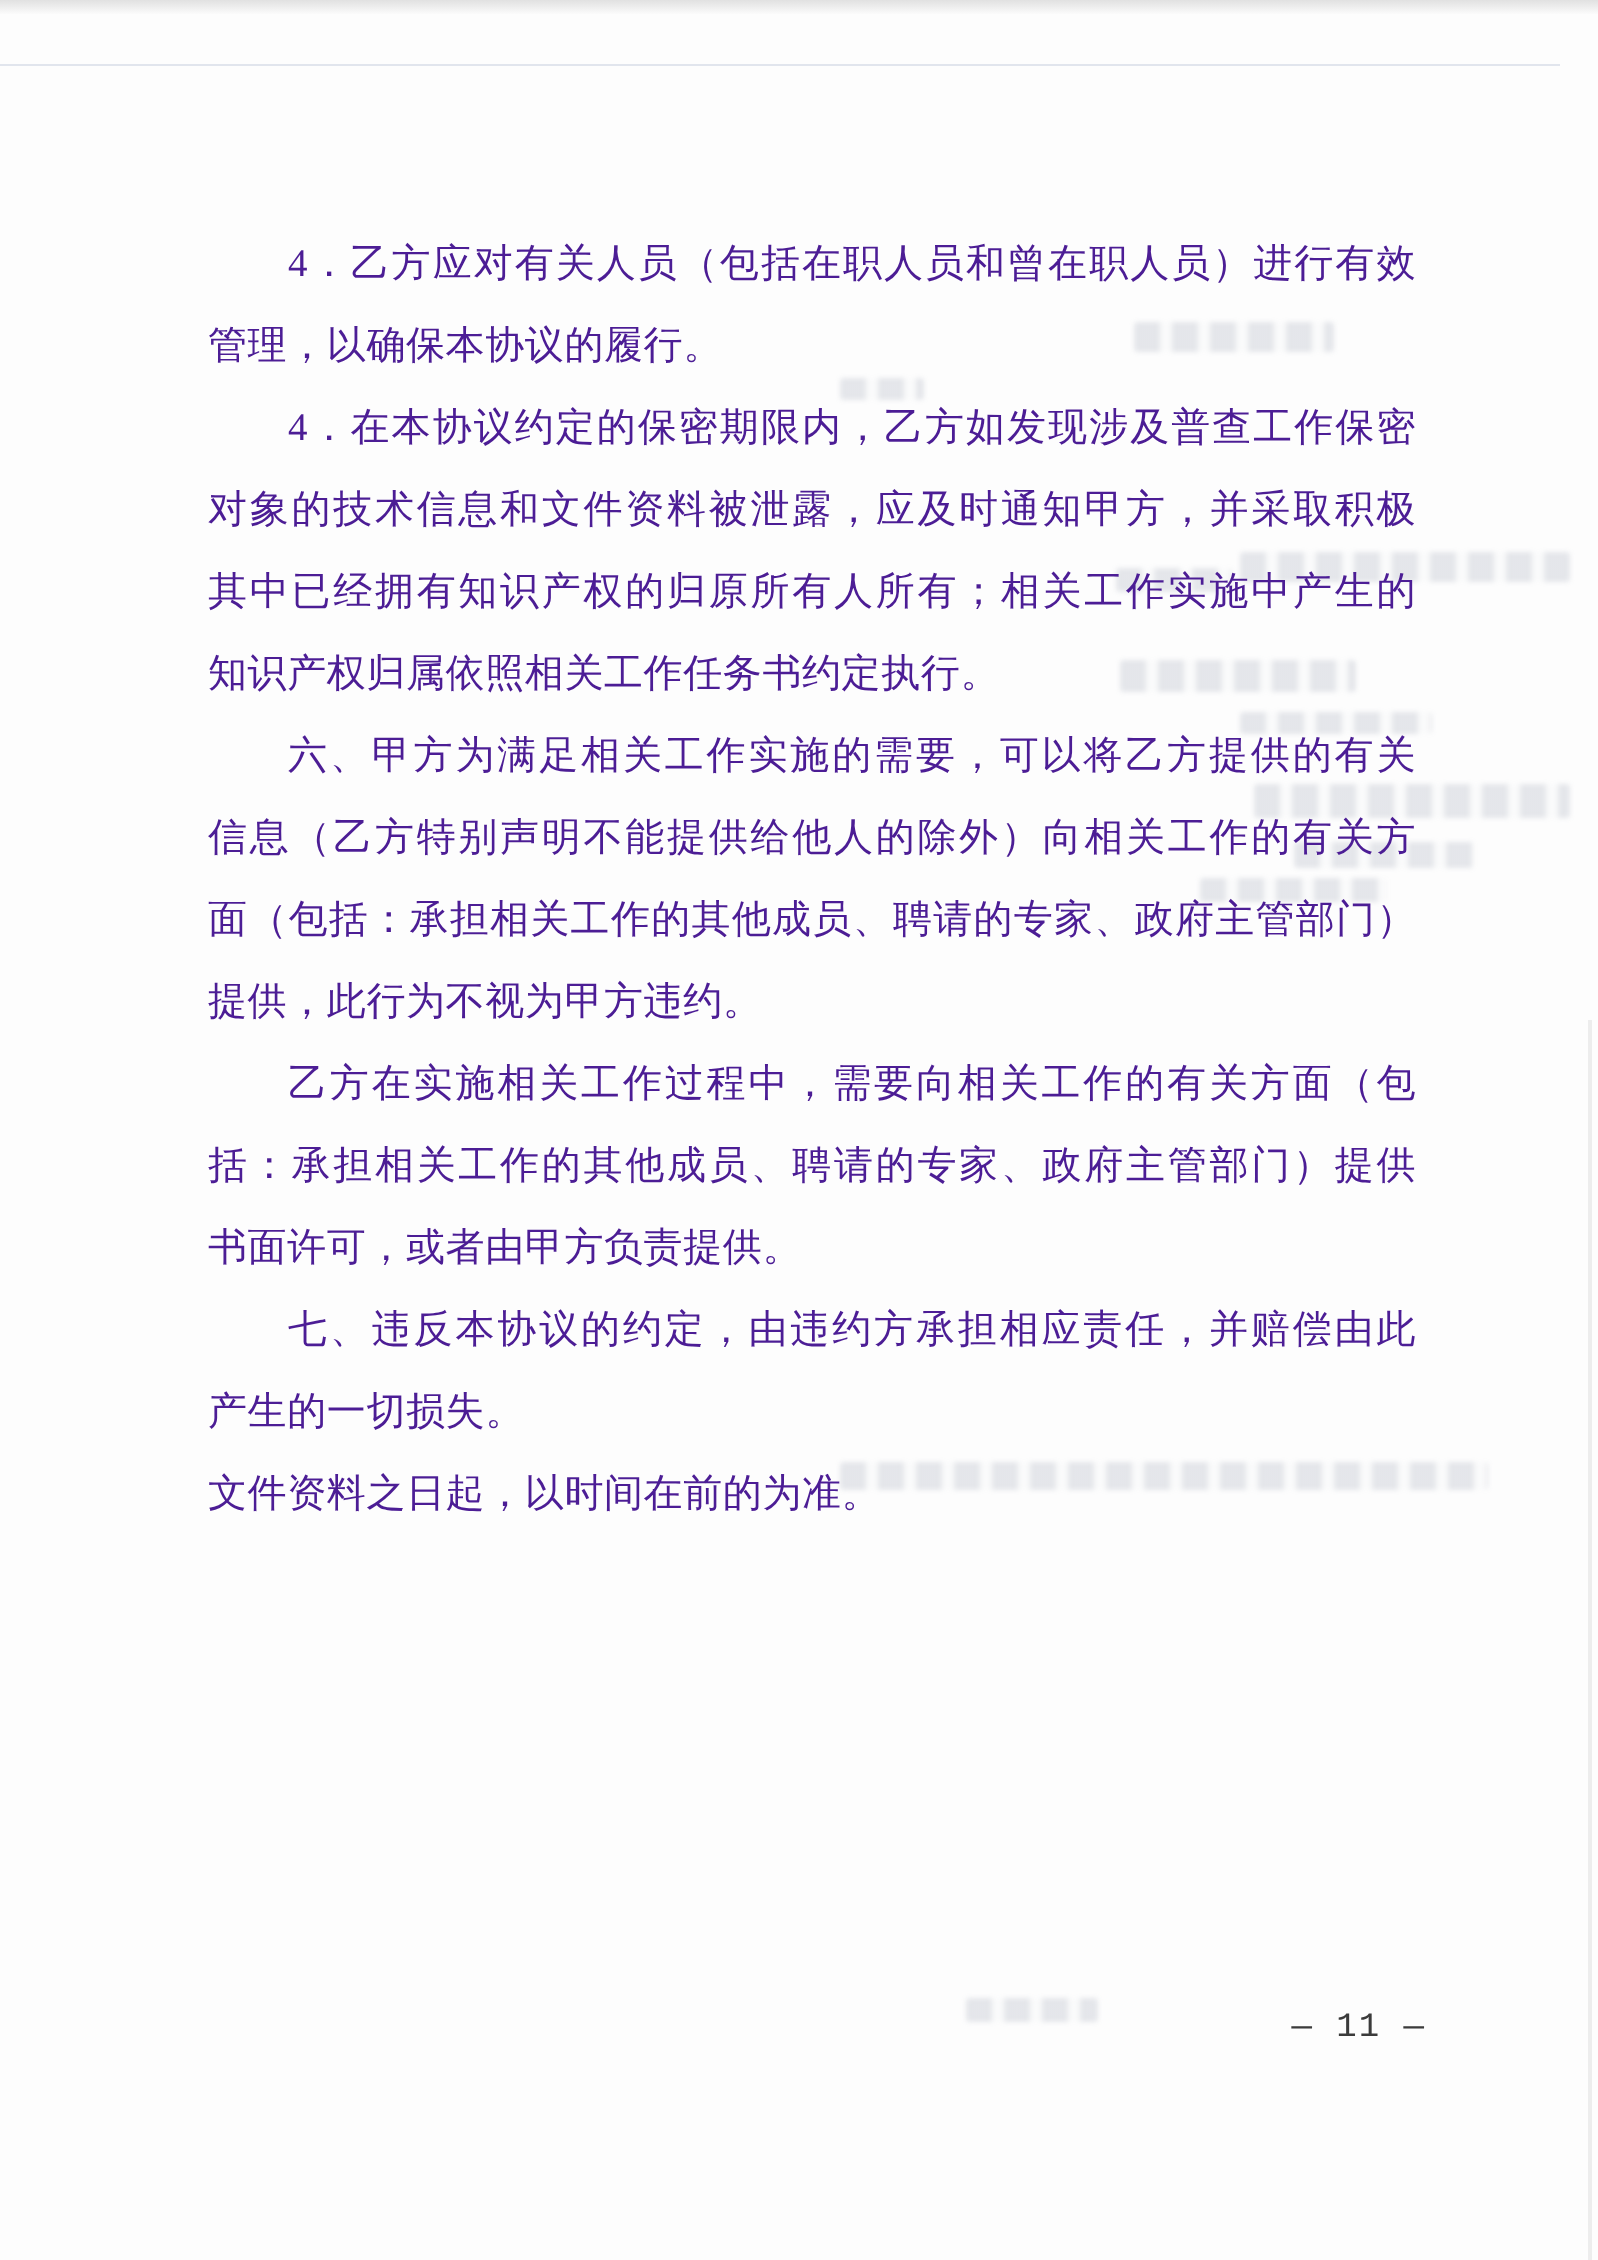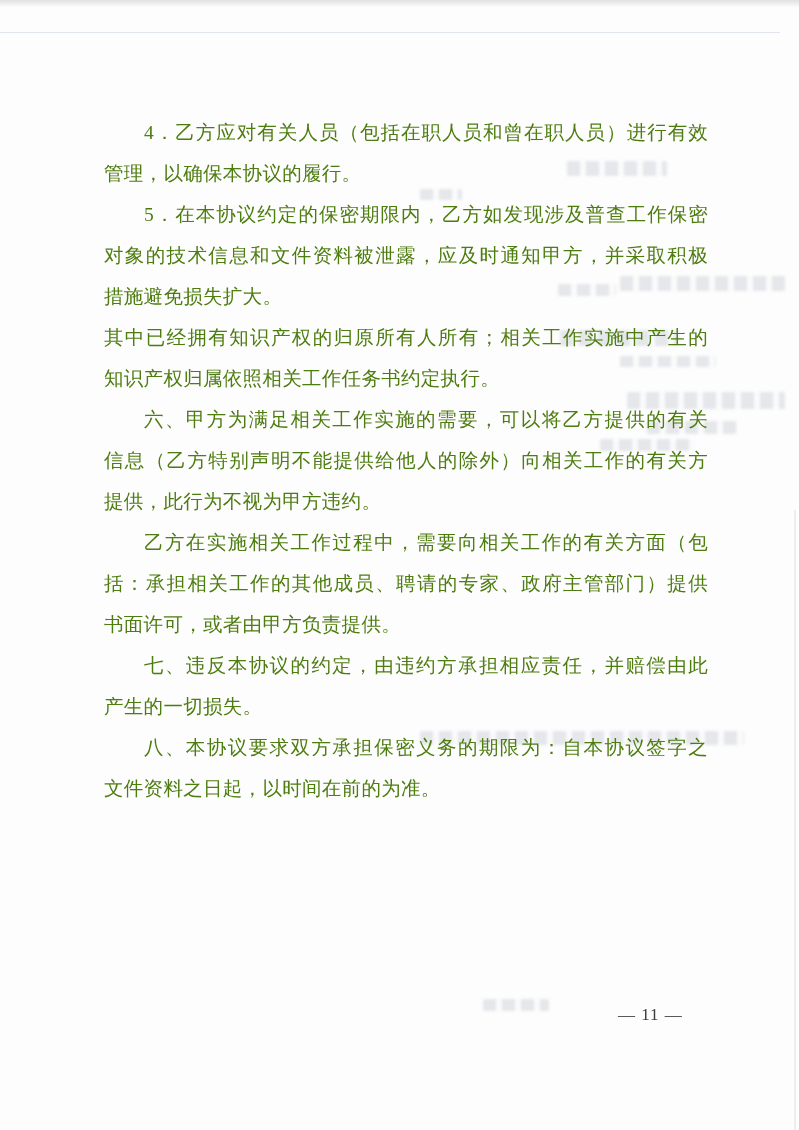--- a/index.html
+++ b/index.html
@@ -41,44 +41,44 @@
     position: absolute;
     left: 104px;
     top: 112px;
     width: 604px;
     color: #262626;
   }
   .line {
     font-size: 19.5px;
     line-height: 41px;
     height: 41px;
-    color: #4d7c0f;
+    color: #4c1d95;
     letter-spacing: 0.3px;
     text-align: left;
     white-space: normal;
     overflow: hidden;
   }
   .line.fill {
     text-align: justify;
     text-align-last: justify;
   }
   .line.indent {
     padding-left: 40px;
   }
   .page-number {
     position: absolute;
     top: 1004px;
     left: 618px;
     width: 95px;
     font-size: 17px;
     line-height: 22px;
     color: #3b3b3b;
-    text-align: left;
+    text-align: right;
     letter-spacing: 1px;
-    font-family: Liberation Serif, serif;
+    font-family: Liberation Mono, monospace;
   }
   
   .ghost {
     position: absolute;
     background: repeating-linear-gradient(90deg,
       rgba(104, 114, 140, 0.16) 0px, rgba(104, 114, 140, 0.16) 13px,
       rgba(104, 114, 140, 0.02) 13px, rgba(104, 114, 140, 0.02) 19px);
     border-radius: 2px;
     filter: blur(1.4px);
   }
@@ -100,32 +100,31 @@
   <div class="ghost" style="left:620px; top:356px; width:96px;  height:11px;"></div>
   <div class="ghost" style="left:627px; top:392px; width:158px; height:17px;"></div>
   <div class="ghost" style="left:647px; top:421px; width:90px;  height:13px;"></div>
   <div class="ghost" style="left:600px; top:439px; width:94px;  height:12px;"></div>
   <div class="ghost" style="left:420px; top:731px; width:324px; height:14px;"></div>
   <div class="ghost" style="left:483px; top:999px; width:66px;  height:12px;"></div>
 
   <div class="doc-body">
       <div class="line indent fill">4．乙方应对有关人员（包括在职人员和曾在职人员）进行有效</div>
       <div class="line">管理，以确保本协议的履行。</div>
-      <div class="line indent fill">5．在本协议约定的保密期限内，乙方如发现涉及普查工作保密</div>
+      <div class="line indent fill">4．在本协议约定的保密期限内，乙方如发现涉及普查工作保密</div>
       <div class="line fill">对象的技术信息和文件资料被泄露，应及时通知甲方，并采取积极</div>
-      <div class="line">措施避免损失扩大。</div>
       <div class="line fill">其中已经拥有知识产权的归原所有人所有；相关工作实施中产生的</div>
       <div class="line">知识产权归属依照相关工作任务书约定执行。</div>
       <div class="line indent fill">六、甲方为满足相关工作实施的需要，可以将乙方提供的有关</div>
       <div class="line fill">信息（乙方特别声明不能提供给他人的除外）向相关工作的有关方</div>
+      <div class="line fill">面（包括：承担相关工作的其他成员、聘请的专家、政府主管部门）</div>
       <div class="line">提供，此行为不视为甲方违约。</div>
       <div class="line indent fill">乙方在实施相关工作过程中，需要向相关工作的有关方面（包</div>
       <div class="line fill">括：承担相关工作的其他成员、聘请的专家、政府主管部门）提供</div>
       <div class="line">书面许可，或者由甲方负责提供。</div>
       <div class="line indent fill">七、违反本协议的约定，由违约方承担相应责任，并赔偿由此</div>
       <div class="line">产生的一切损失。</div>
-      <div class="line indent fill">八、本协议要求双方承担保密义务的期限为：自本协议签字之</div>
       <div class="line">文件资料之日起，以时间在前的为准。</div>
     </div>
 
   <div class="page-number">— 11 —</div>
 
 </div>
 
 </body></html>

